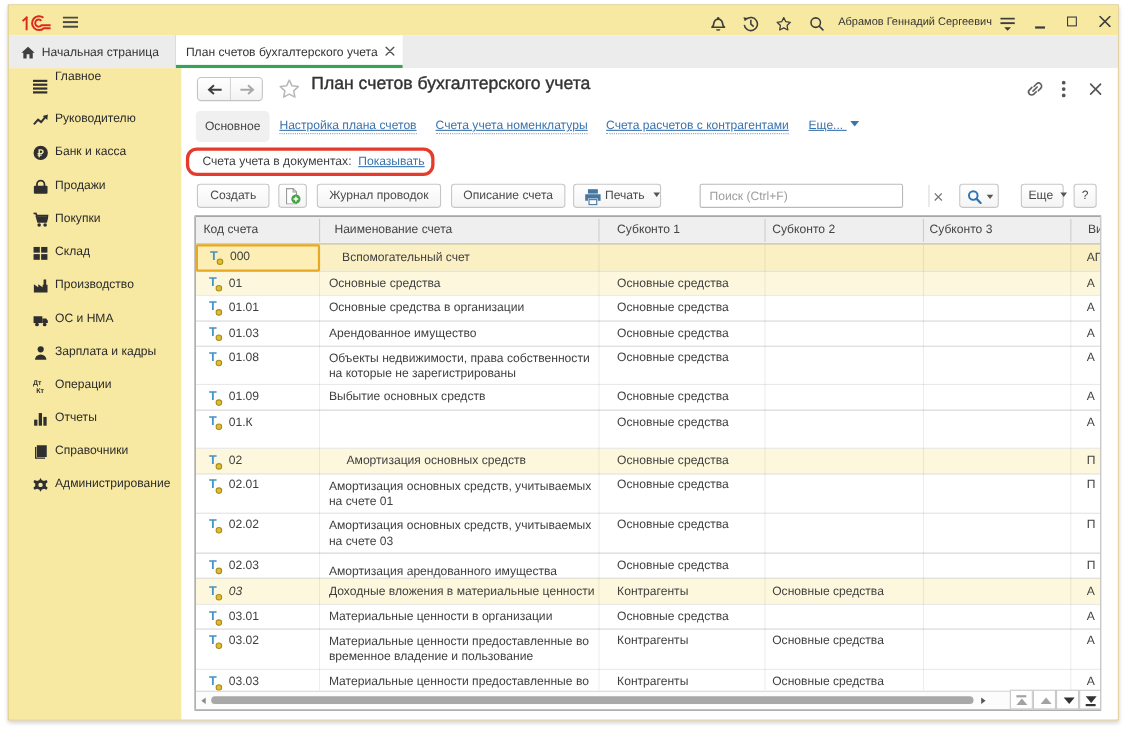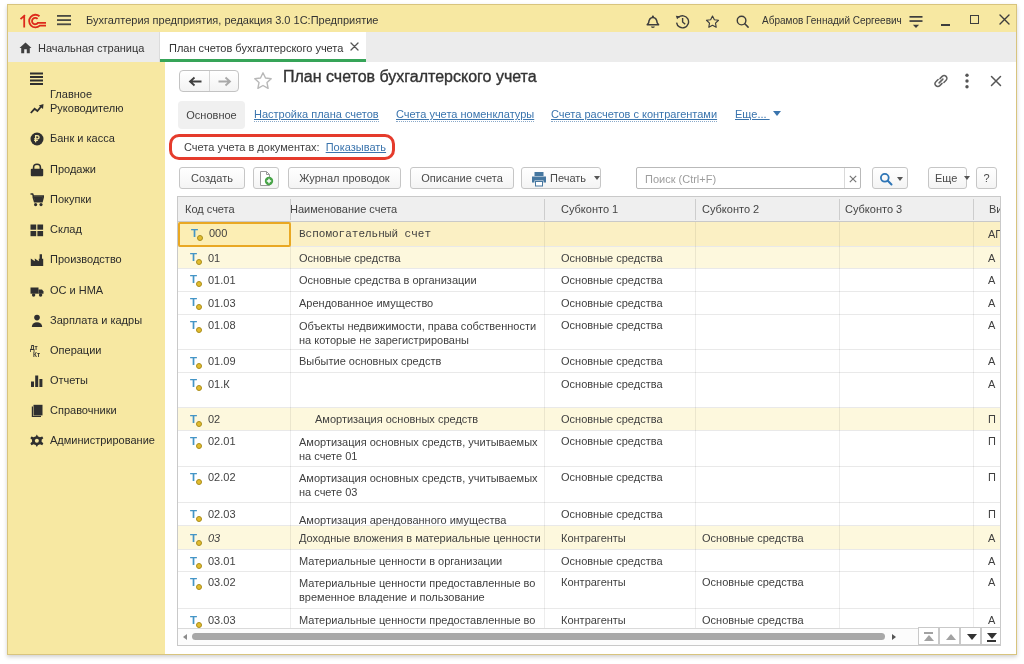--- a/index.html
+++ b/index.html
@@ -35,21 +35,20 @@
       <path d="M18.6,5.9 A3.2,3.2 0 1 0 18.8,9.9 L27,9.9"></path>
     </g>
   </svg>
   <svg class="abs" style="left:49px;top:10px" width="14" height="11" viewBox="0 0 14 11">
     <g fill="#4a4a42">
           <rect x="0" y="0" width="14" height="1.8"></rect>
           <rect x="0" y="4.2" width="14" height="1.8"></rect>
           <rect x="0" y="8.4" width="14" height="1.8"></rect>
         </g>
   </svg>
-  <div class="abs" style="left:78px;top:9px;font-size:11px;color:#333;">Бухгалтерия предприятия, редакция 3.0 1С:Предприятие</div>
 
   <svg class="abs" style="left:637px;top:9px" width="16" height="16" viewBox="0 0 16 16">
     <path d="M2.2,10.8 L3.6,8.9 C3.9,6 4.4,3.4 7.9,3.4 C11.4,3.4 11.9,6 12.2,8.9 L13.6,10.8 Z" fill="none" stroke="#3d3d3d" stroke-width="1.5" stroke-linejoin="round"></path>
     <circle cx="7.9" cy="2.6" r="1.1" fill="#3d3d3d"></circle>
     <path d="M5.9,12.6 a2,1.4 0 0 0 4,0 Z" fill="#3d3d3d"></path>
   </svg>
   <svg class="abs" style="left:667px;top:9px" width="15" height="15" viewBox="0 0 15 15">
     <g fill="none" stroke="#3d3d3d" stroke-width="1.4">
       <path d="M3.4,3.5 A6,6 0 1 1 1.6,8.6"></path>
       <path d="M7.6,4 V7.9 L10.2,10.2"></path>
@@ -94,21 +93,21 @@
 
 <div class="sidebar">
   <svg class="mic" style="top:10px" viewBox="0 0 14 14">
         <g fill="#2f2f2f">
           <rect x="0" y="0.5" width="13" height="2"></rect>
           <rect x="0" y="4" width="13" height="2"></rect>
           <rect x="0" y="7.5" width="13" height="2"></rect>
           <rect x="0" y="11" width="13" height="2"></rect>
         </g>
       </svg>
-  <div class="mi" style="top:26px">Главное</div>
+  <div class="mi" style="top:2px">Главное</div>
   <svg class="mic" style="top:40px" viewBox="0 0 14 14">
         <path d="M0.8,11 L4.6,6.8 L7.4,9 L11.5,4" fill="none" stroke="#2f2f2f" stroke-width="1.8"></path>
         <path d="M13.5,2 L13,7 L8.8,3.4 Z" fill="#2f2f2f"></path>
       </svg>
   <div class="mi" style="top:40px">Руководителю</div>
   <svg class="mic" style="top:70px" viewBox="0 0 14 14">
         <circle cx="7" cy="7" r="6.5" fill="#2f2f2f"></circle>
         <text x="7" y="10.4" font-size="9.5" font-weight="bold" fill="#f7e8a2" text-anchor="middle" font-family="Liberation Sans">₽</text>
       </svg>
   <div class="mi" style="top:70px">Банк и касса</div>
@@ -231,21 +230,21 @@
     <svg class="abs" style="left:9px;top:3px" width="16" height="16" viewBox="0 0 16 16">
       <g fill="#4677a0">
         <rect x="3.5" y="1" width="9" height="4"></rect>
         <path d="M1,5.5 H15 V11.5 H12.5 V9.5 H3.5 V11.5 H1 Z"></path>
         <rect x="4.5" y="10.5" width="7" height="4.5" fill="#fff" stroke="#4677a0" stroke-width="1"></rect>
       </g>
     </svg>
     <span style="margin-left:28px;line-height:20px;">Печать</span>
     <span style="display:inline-block;vertical-align:2px;margin-left:5px;width:0;height:0;border-left:3.5px solid transparent;border-right:3.5px solid transparent;border-top:4.5px solid #555;"></span>
   </div>
-  <div class="abs" style="left:471px;top:105px;width:225px;height:22px;border:1px solid #b9b9b9;border-radius:2px;background:#fff;">
+  <div class="abs" style="left:471px;top:105px;width:185px;height:22px;border:1px solid #b9b9b9;border-radius:2px;background:#fff;">
     <div class="abs" style="left:8px;top:5px;font-size:11px;color:#9d9d9d;">Поиск (Ctrl+F)</div>
     <div class="abs" style="left:207px;top:0;width:1px;height:20px;background:#d9d9d9;"></div>
     <svg class="abs" style="left:212px;top:7px" width="8" height="8" viewBox="0 0 8 8">
           <path d="M0.8,0.8 L7.2,7.2 M7.2,0.8 L0.8,7.2" stroke="#777" stroke-width="1.2"></path>
         </svg>
   </div>
   <div class="btn" style="left:707px;top:105px;width:36px;">
     <svg class="abs" style="left:6px;top:4px" width="14" height="14" viewBox="0 0 14 14">
       <circle cx="5.8" cy="5.8" r="3.9" fill="none" stroke="#2e75b6" stroke-width="1.8"></circle>
       <path d="M8.8,8.8 L12.5,12.5" stroke="#2e75b6" stroke-width="2" stroke-linecap="round"></path>
@@ -255,38 +254,38 @@
   <div class="btn" style="left:763px;top:105px;width:39px;text-align:left;">
     <span style="line-height:20px;margin-left:6px;">Еще</span>
     <span style="display:inline-block;vertical-align:2px;margin-left:4px;width:0;height:0;border-left:3.5px solid transparent;border-right:3.5px solid transparent;border-top:4.5px solid #555;"></span>
   </div>
   <div class="btn" style="left:811px;top:105px;width:21px;line-height:20px;">?</div>
 
   <div class="abs" id="tbl" style="left:12px;top:134px;width:824px;height:450px;border:1px solid #c9c9c9;overflow:hidden;background:#404040;">
 
   <div class="abs" style="left:0;top:0;width:824px;height:25px;background:#efefef;border-bottom:1px solid #c9c9c9;">
     <div class="hdrtxt" style="left:7px;">Код счета</div>
-    <div class="hdrtxt" style="left:112px;text-align:center;">Наименование счета</div>
+    <div class="hdrtxt" style="left:126px;text-align:center;">Наименование счета</div>
     <div class="hdrtxt" style="left:383px;">Субконто 1</div>
     <div class="hdrtxt" style="left:524px;">Субконто 2</div>
     <div class="hdrtxt" style="left:667px;">Субконто 3</div>
     <div class="hdrtxt" style="left:811px;">Вид</div>
     <div class="abs" style="left:112px;top:2px;width:1px;height:21px;background:#cdcdcd;"></div>
     <div class="abs" style="left:366px;top:2px;width:1px;height:21px;background:#cdcdcd;"></div>
     <div class="abs" style="left:517px;top:2px;width:1px;height:21px;background:#cdcdcd;"></div>
     <div class="abs" style="left:661px;top:2px;width:1px;height:21px;background:#cdcdcd;"></div>
     <div class="abs" style="left:795px;top:2px;width:1px;height:21px;background:#cdcdcd;"></div>
   </div>
   <div class="abs" style="left:0;top:25px;width:824px;height:24.5px;background:#fbf0c4;border-bottom:1px solid #e9e9e9;">
     <div class="ticon" style="left:11px;top:4.5px;">
             <span class="t">Т</span>
             <span class="dot"></span>
           </div>
     <div class="cellw" style="left:30px;top:6px;">000</div>
-    <div class="cellw" style="left:121px;top:6px;font-family:Liberation Mono, monospace;">Вспомогательный счет</div>
+    <div class="cellw" style="left:133px;top:6px;">Вспомогательный счет</div>
     <div class="cellw" style="left:810px;top:6px;">АП</div>
   </div>
   <div class="abs" style="left:0;top:49.5px;width:824px;height:22px;background:#fdf8dd;border-bottom:1px solid #e9e9e9;">
     <div class="ticon" style="left:11px;top:3.5px;">
             <span class="t">Т</span>
             <span class="dot"></span>
           </div>
     <div class="cellw" style="left:30px;top:5px;">01</div>
     <div class="cellw" style="left:121px;top:5px;">Основные средства</div>
     <div class="cellw" style="left:383px;top:5px;">Основные средства</div>

